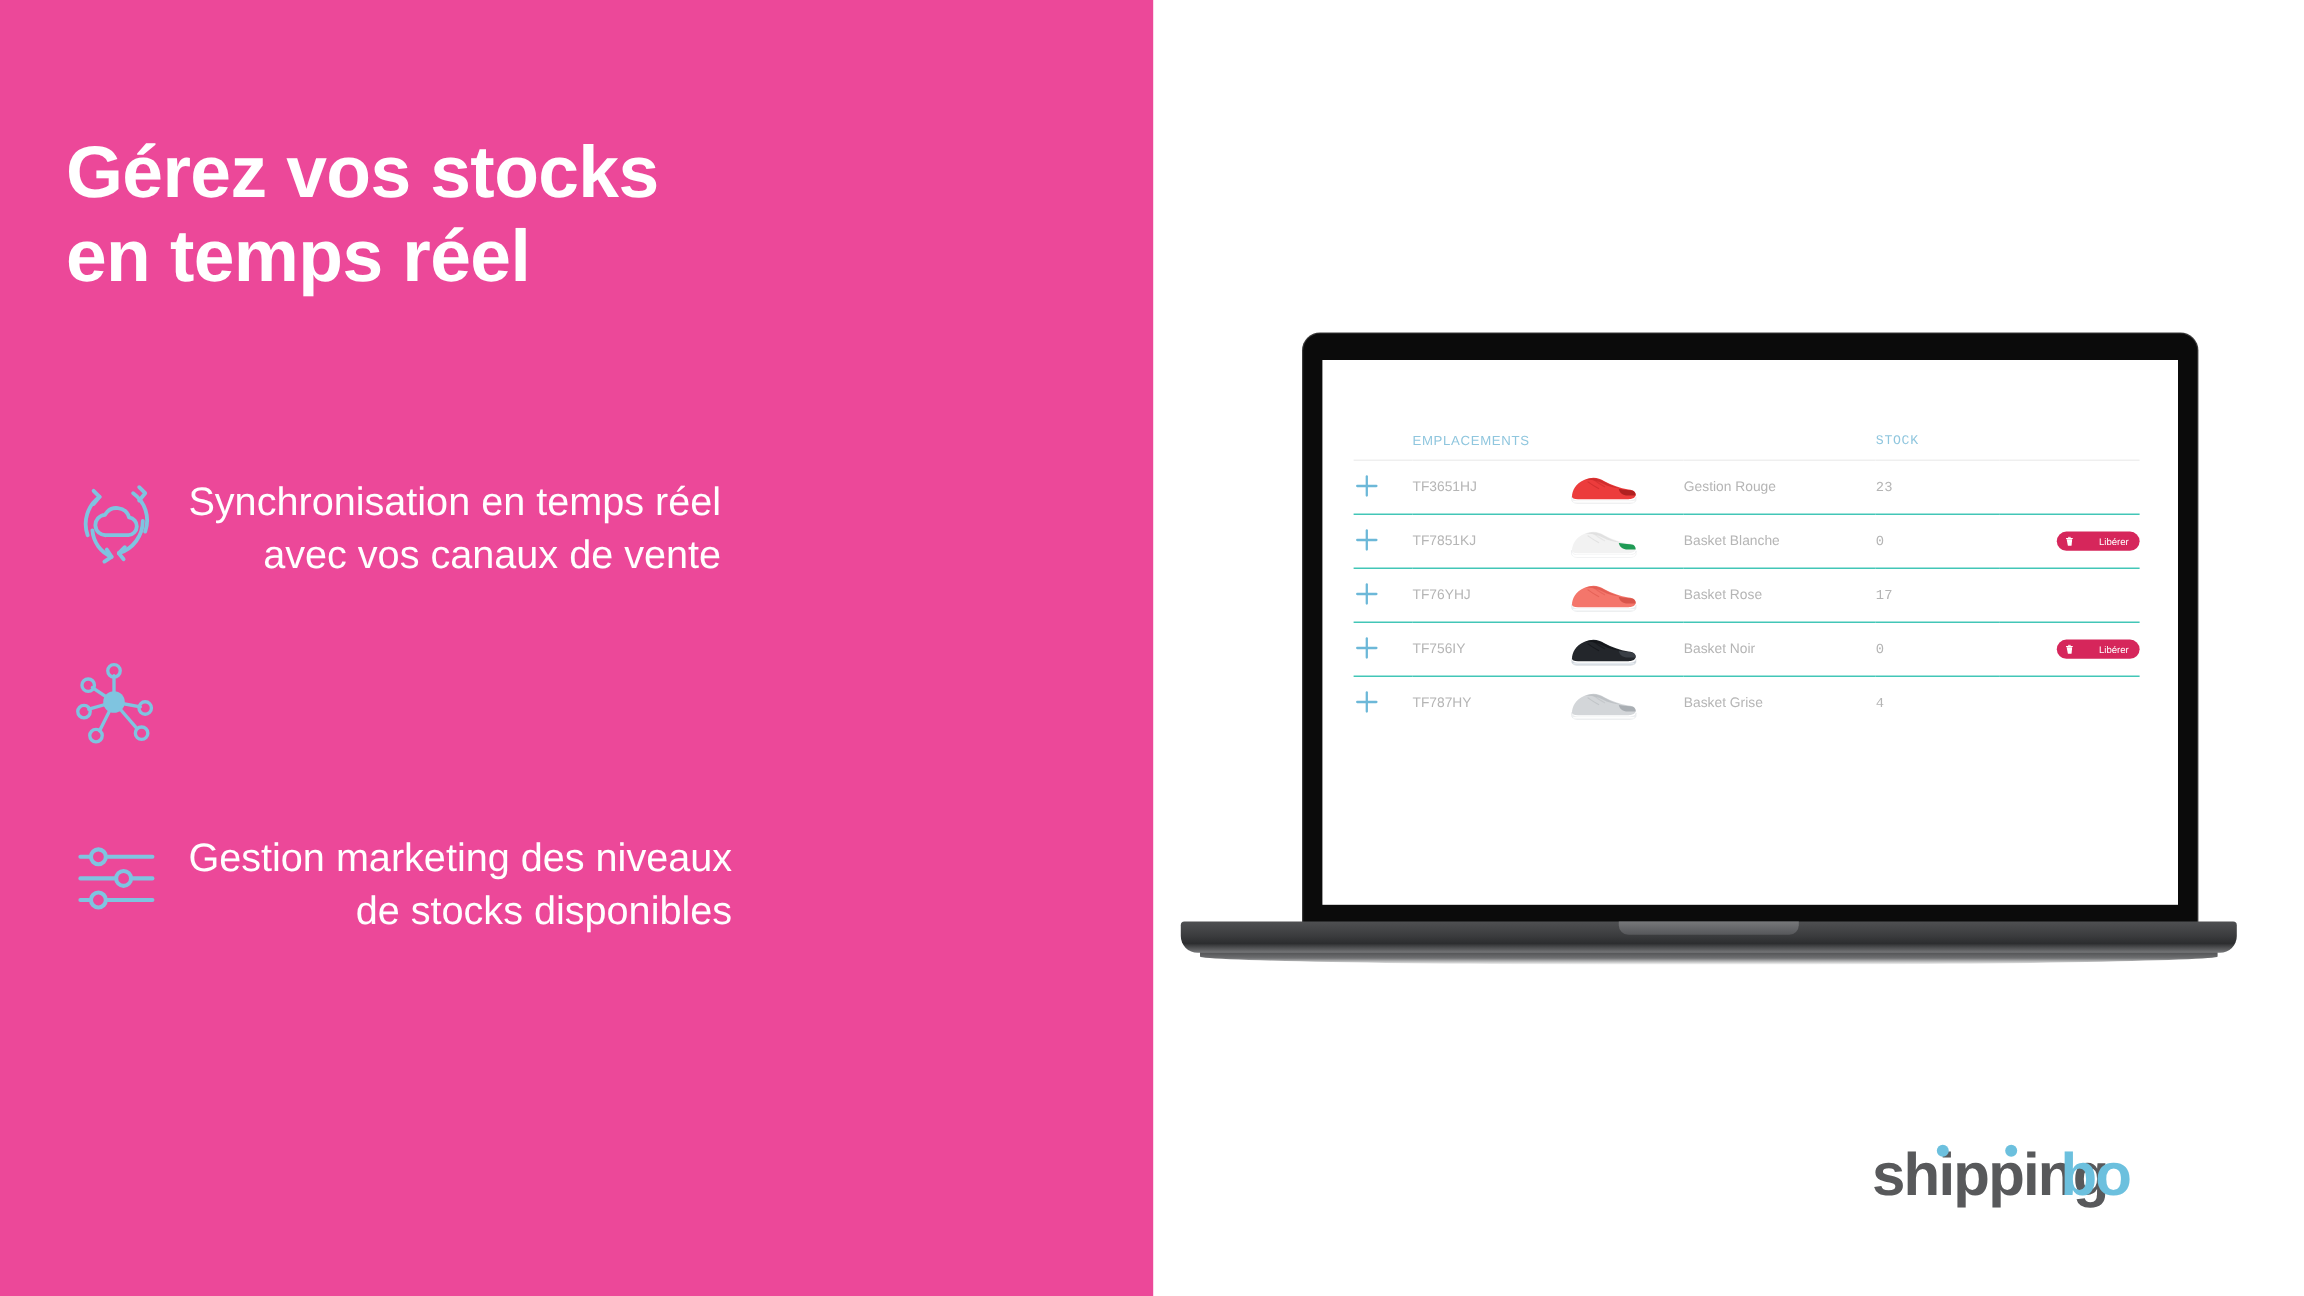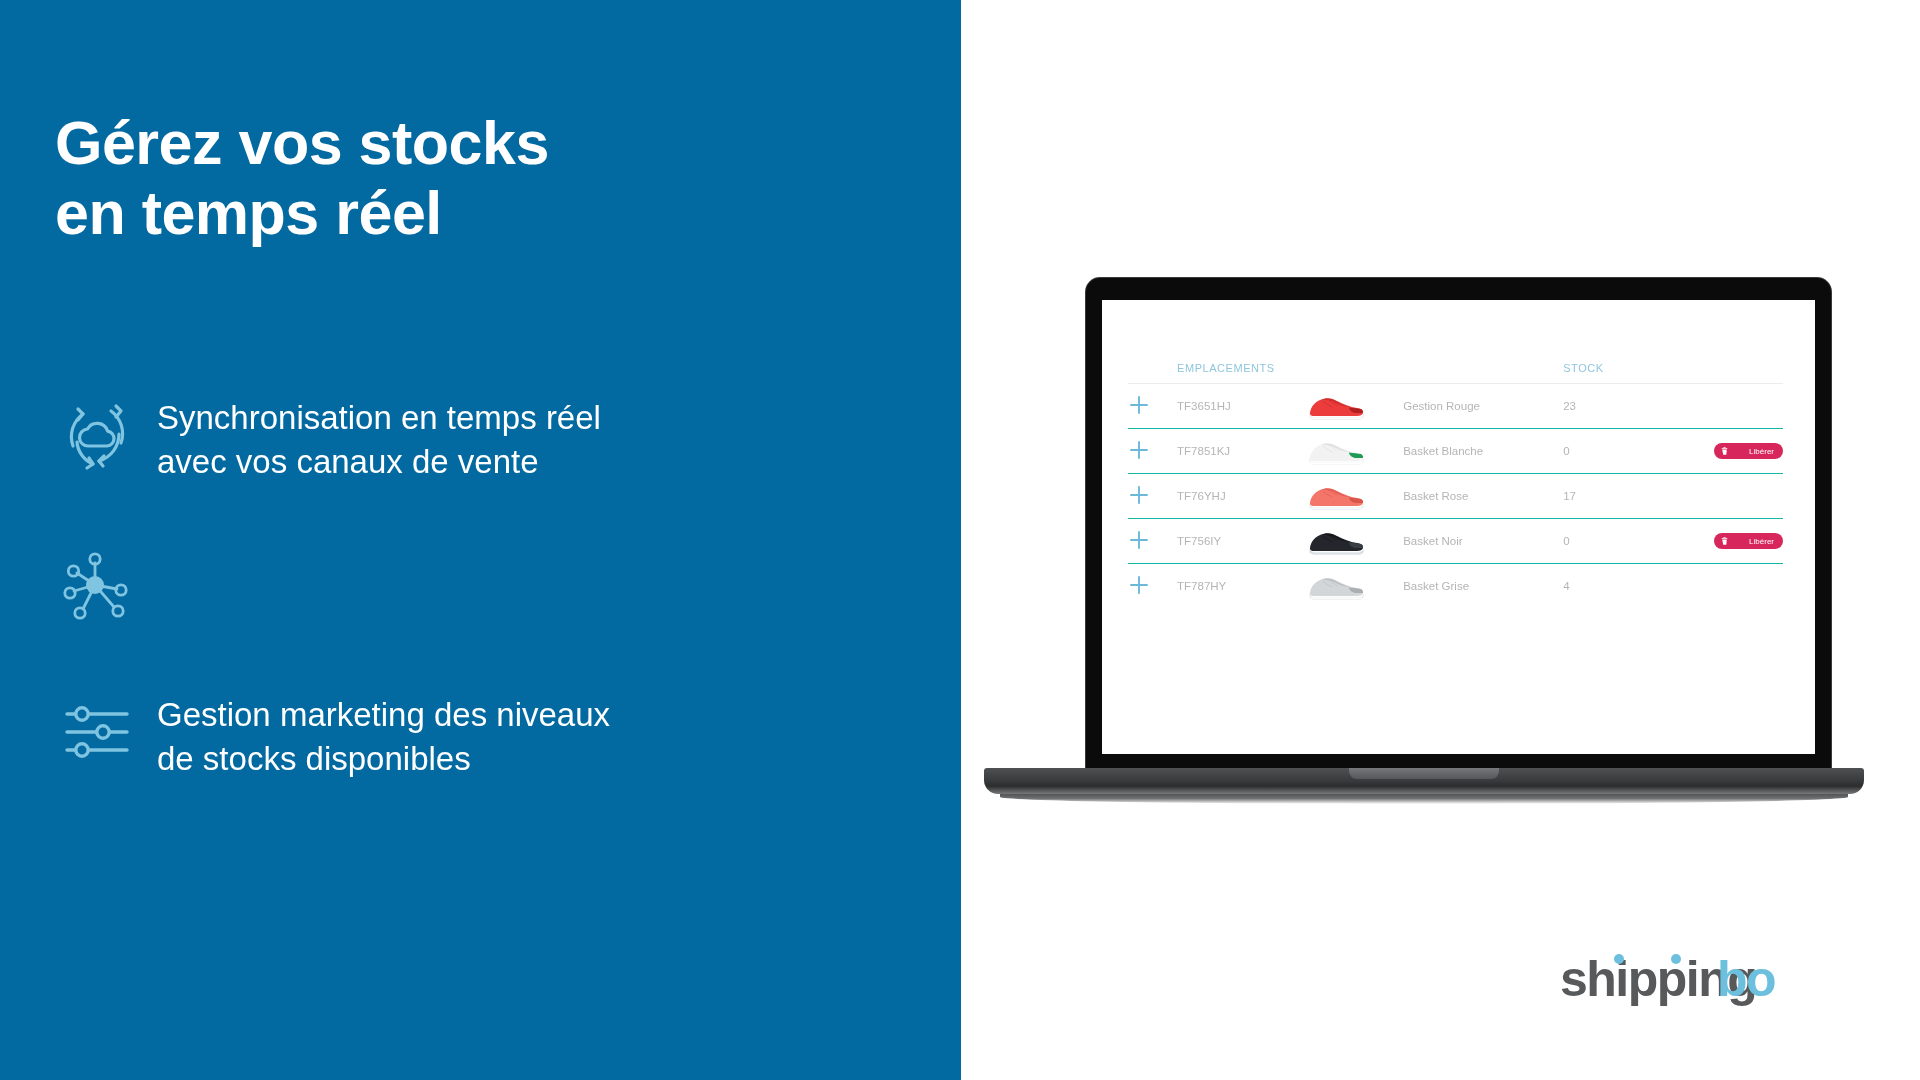--- a/index.html
+++ b/index.html
@@ -6,31 +6,31 @@
   html, body {
     width:1920px; height:1080px;
     font-family:"Liberation Sans", sans-serif;
     background:#ffffff; overflow:hidden;
   }
   .page { position:relative; width:1920px; height:1080px; background:#ffffff; }
 
   
   .left-panel {
     position:absolute; left:0; top:0; width:961px; height:1080px;
-    background:#0369a1;
+    background:#ec4899;
   }
   .headline {
     position:absolute; left:55px; top:108px;
     font-size:61px; font-weight:bold; color:#ffffff;
     line-height:1.15; letter-spacing:-0.5px;
   }
   .headline .l2 { display:block; }
 
   .features { position:absolute; left:55px; top:390px; width:830px; }
-  .feature { display:flex; align-items:flex-start; margin-bottom:58px; }
+  .feature { display:flex; align-items:flex-start; margin-bottom:58px;text-align:right; }
   .feature-icon {
     width:86px; min-width:86px; height:86px;
     display:flex; align-items:center; justify-content:center;
     margin-right:16px; margin-top:2px;
   }
   .feature-text {
     font-size:33px; color:#ffffff; line-height:1.32;
     font-weight:400; padding-top:6px;
   }
   .feature-text .ln { display:block; white-space:nowrap; }
@@ -76,21 +76,21 @@
   .tbl td {
     padding:0; height:45px; vertical-align:middle;
     border-bottom:1px solid #14b8a6;
     font-size:11.5px; color:#b5b5b5; font-weight:400;
   }
   .tbl tr:last-child td { border-bottom:none; }
   .c-plus  { width:46px; text-align:left; padding-left:6px; }
   .c-loc   { width:120px; }
   .c-img   { width:92px; }
   .c-name  { width:150px; }
-  .c-stock { width:96px; }
+  .c-stock { width:96px;font-family:Liberation Mono, monospace; }
   .c-act   { width:110px; text-align:right; padding-right:2px; }
 
   .plus { display:inline-block; line-height:0; }
   .stock-ok   { color:#6cb8d8; }
   .stock-zero { color:#d6265b; }
 
   .btn-lib {
     display:inline-flex; align-items:center; gap:21px;
     background:#d6265b; color:#ffffff;
     font-size:8px; font-weight:400;

